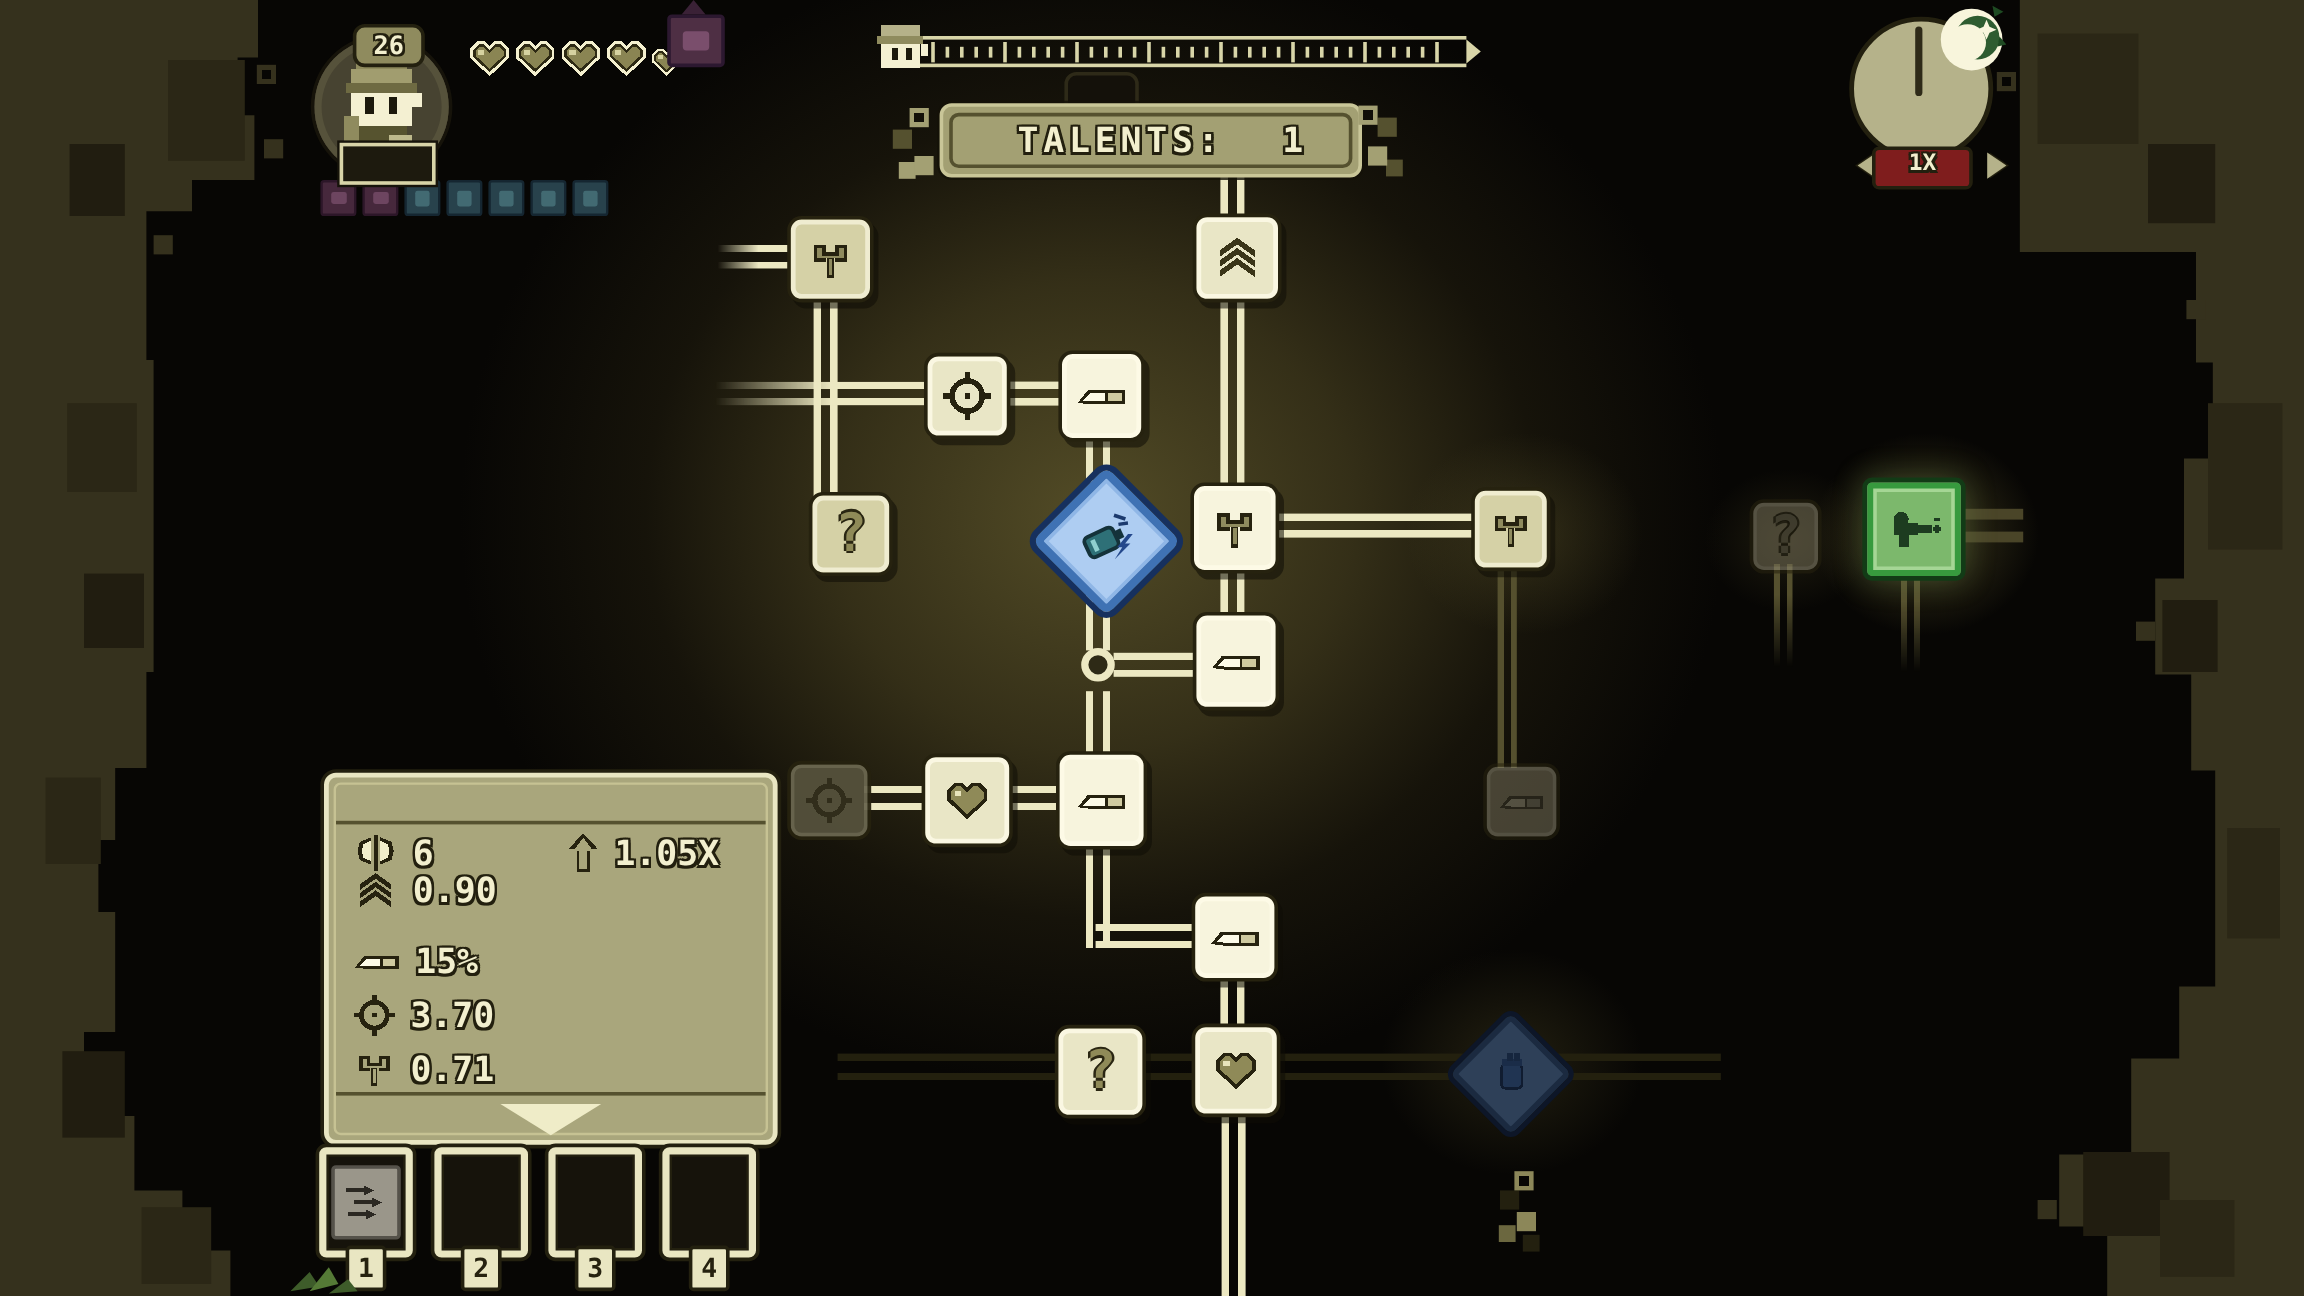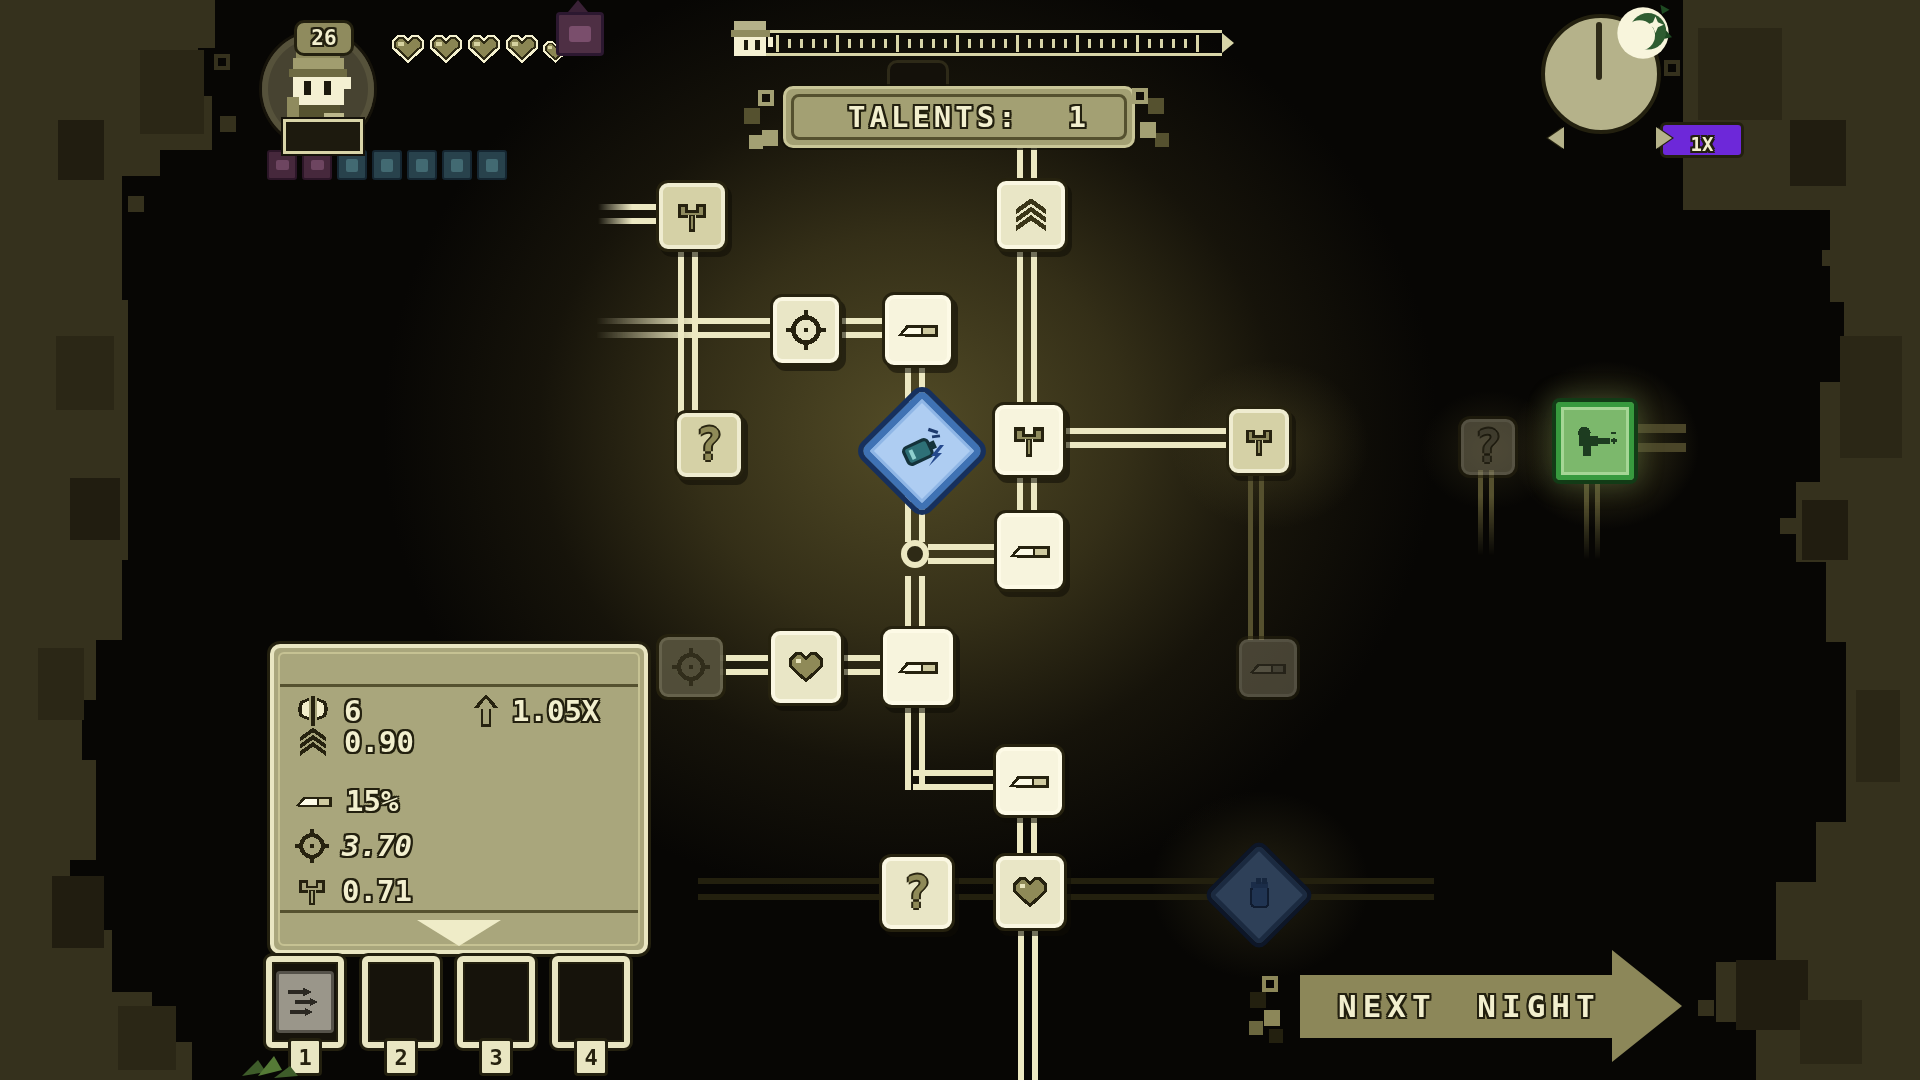--- a/index.html
+++ b/index.html
@@ -80,22 +80,22 @@
   #talent-banner{left:783px;top:86px;width:346px;height:56px;background:#a3a073;border:3px solid #c9c698;border-radius:10px;
     box-shadow:0 0 0 2px rgba(20,18,8,.8);z-index:8;}
   #talent-banner .inframe{position:absolute;inset:5px;border:3px solid #55512f;border-radius:8px;}
   #talent-banner .lbl{position:absolute;left:62px;top:11px;font-size:29px;letter-spacing:4px;}
   #talent-banner .val{position:absolute;right:46px;top:11px;font-size:29px;}
   .dither{width:8px;height:8px;background:transparent;z-index:8;}
   
   #clock{left:1541px;top:14px;width:112px;height:112px;border-radius:50%;background:#b5b28a;border:4px solid #23200f;z-index:8;}
   #needle{left:1596px;top:22px;width:6px;height:58px;background:#2e2a18;border-radius:3px;z-index:9;}
   #moon-badge{left:1614px;top:4px;z-index:10;}
-  #speed-box{left:1660px;top:122px;width:78px;height:30px;background:#6d28d9;border:3px solid #23200f;border-radius:6px;z-index:9;
-    display:flex;align-items:flex-end;justify-content:center;font-size:19px;}
+  #speed-box{left:1560px;top:122px;width:78px;height:30px;background:#7f1d1d;border:3px solid #23200f;border-radius:6px;z-index:9;
+    display:flex;align-items:flex-start;justify-content:center;font-size:19px;}
   .spd-arrow{z-index:9;width:0;height:0;border-top:11px solid transparent;border-bottom:11px solid transparent;}
   #spd-l{left:1548px;top:127px;border-right:16px solid #b5b28a;filter:drop-shadow(-2px 0 0 #23200f);}
   #spd-r{left:1656px;top:127px;border-left:16px solid #b5b28a;filter:drop-shadow(2px 0 0 #23200f);}
   
   #stats{left:270px;top:644px;width:378px;height:310px;background:#a9a67c;border:4px solid #e9e6c2;border-radius:10px;
     box-shadow:0 0 0 3px #23200f;z-index:8;box-sizing:border-box;}
   #stats .inframe{position:absolute;inset:4px;border:2px solid #c6c293;border-radius:6px;pointer-events:none;}
   #stats .hdr{position:absolute;top:6px;left:0;width:100%;text-align:center;font-size:20px;letter-spacing:3px;}
   #stats .sep1{position:absolute;top:36px;left:6px;right:6px;border-top:3px solid #55512f;}
   #stats .sep2{position:absolute;top:262px;left:6px;right:6px;border-top:3px solid #55512f;}
@@ -505,21 +505,21 @@
       <span class="px v">0.90</span>
     </div>
     <div class="srow" style="top:134px;">
       <svg width="40" height="21" viewBox="0 0 21 11" shape-rendering="crispEdges">
           <polygon points="1,8 5,3 20,3 20,8.6 6,8.6" fill="#26220f"></polygon>
           <polygon points="3,7.3 6,4.2 12,4.2 12,7.4 6.5,7.4" fill="#fdfbe8"></polygon>
           <rect x="13" y="4.2" width="5.5" height="3.2" fill="#cfcaa0"></rect>
         </svg>
       <span class="px v">15%</span>
     </div>
-    <div class="srow" style="top:179px;font-style:italic;">
+    <div class="srow" style="top:179px;">
       <svg width="36" height="36" viewBox="0 0 20 20" shape-rendering="crispEdges">
           <circle cx="10" cy="10" r="6" fill="none" stroke="#26220f" stroke-width="2.2"></circle>
           <rect x="9" y="0.5" width="2" height="4" fill="#26220f"></rect>
           <rect x="9" y="15.5" width="2" height="4" fill="#26220f"></rect>
           <rect x="0.5" y="9" width="4" height="2" fill="#26220f"></rect>
           <rect x="15.5" y="9" width="4" height="2" fill="#26220f"></rect>
           <rect x="9" y="9" width="2" height="2" fill="#26220f"></rect>
         </svg>
       <span class="px v">3.70</span>
     </div>
@@ -552,25 +552,20 @@
   <div class="slot" style="left:362px;">
     <div class="tag">2</div>
   </div>
   <div class="slot" style="left:457px;">
     <div class="tag">3</div>
   </div>
   <div class="slot" style="left:552px;">
     <div class="tag">4</div>
   </div>
 
-  <div class="abs" id="next-night">
-    <div class="body"></div>
-    <div class="head"></div>
-    <span class="px lbl">NEXT NIGHT</span>
-  </div>
   <div class="abs dither" style="left:1266px;top:980px;box-shadow:0 0 0 4px #8c8759, -12px 16px 0 4px #23200f, 2px 34px 0 4px #8c8759, -14px 44px 0 3px #6b673f, 6px 52px 0 3px #23200f;"></div>
 
   <div class="abs" id="plant">
     <svg width="64" height="36" viewBox="0 0 32 18">
         <polygon points="2,16 10,8 14,14" fill="#3e5c2a"></polygon>
         <polygon points="10,16 18,6 22,13" fill="#557a36"></polygon>
         <polygon points="18,17 26,11 30,16" fill="#3e5c2a"></polygon>
       </svg>
   </div>
 

